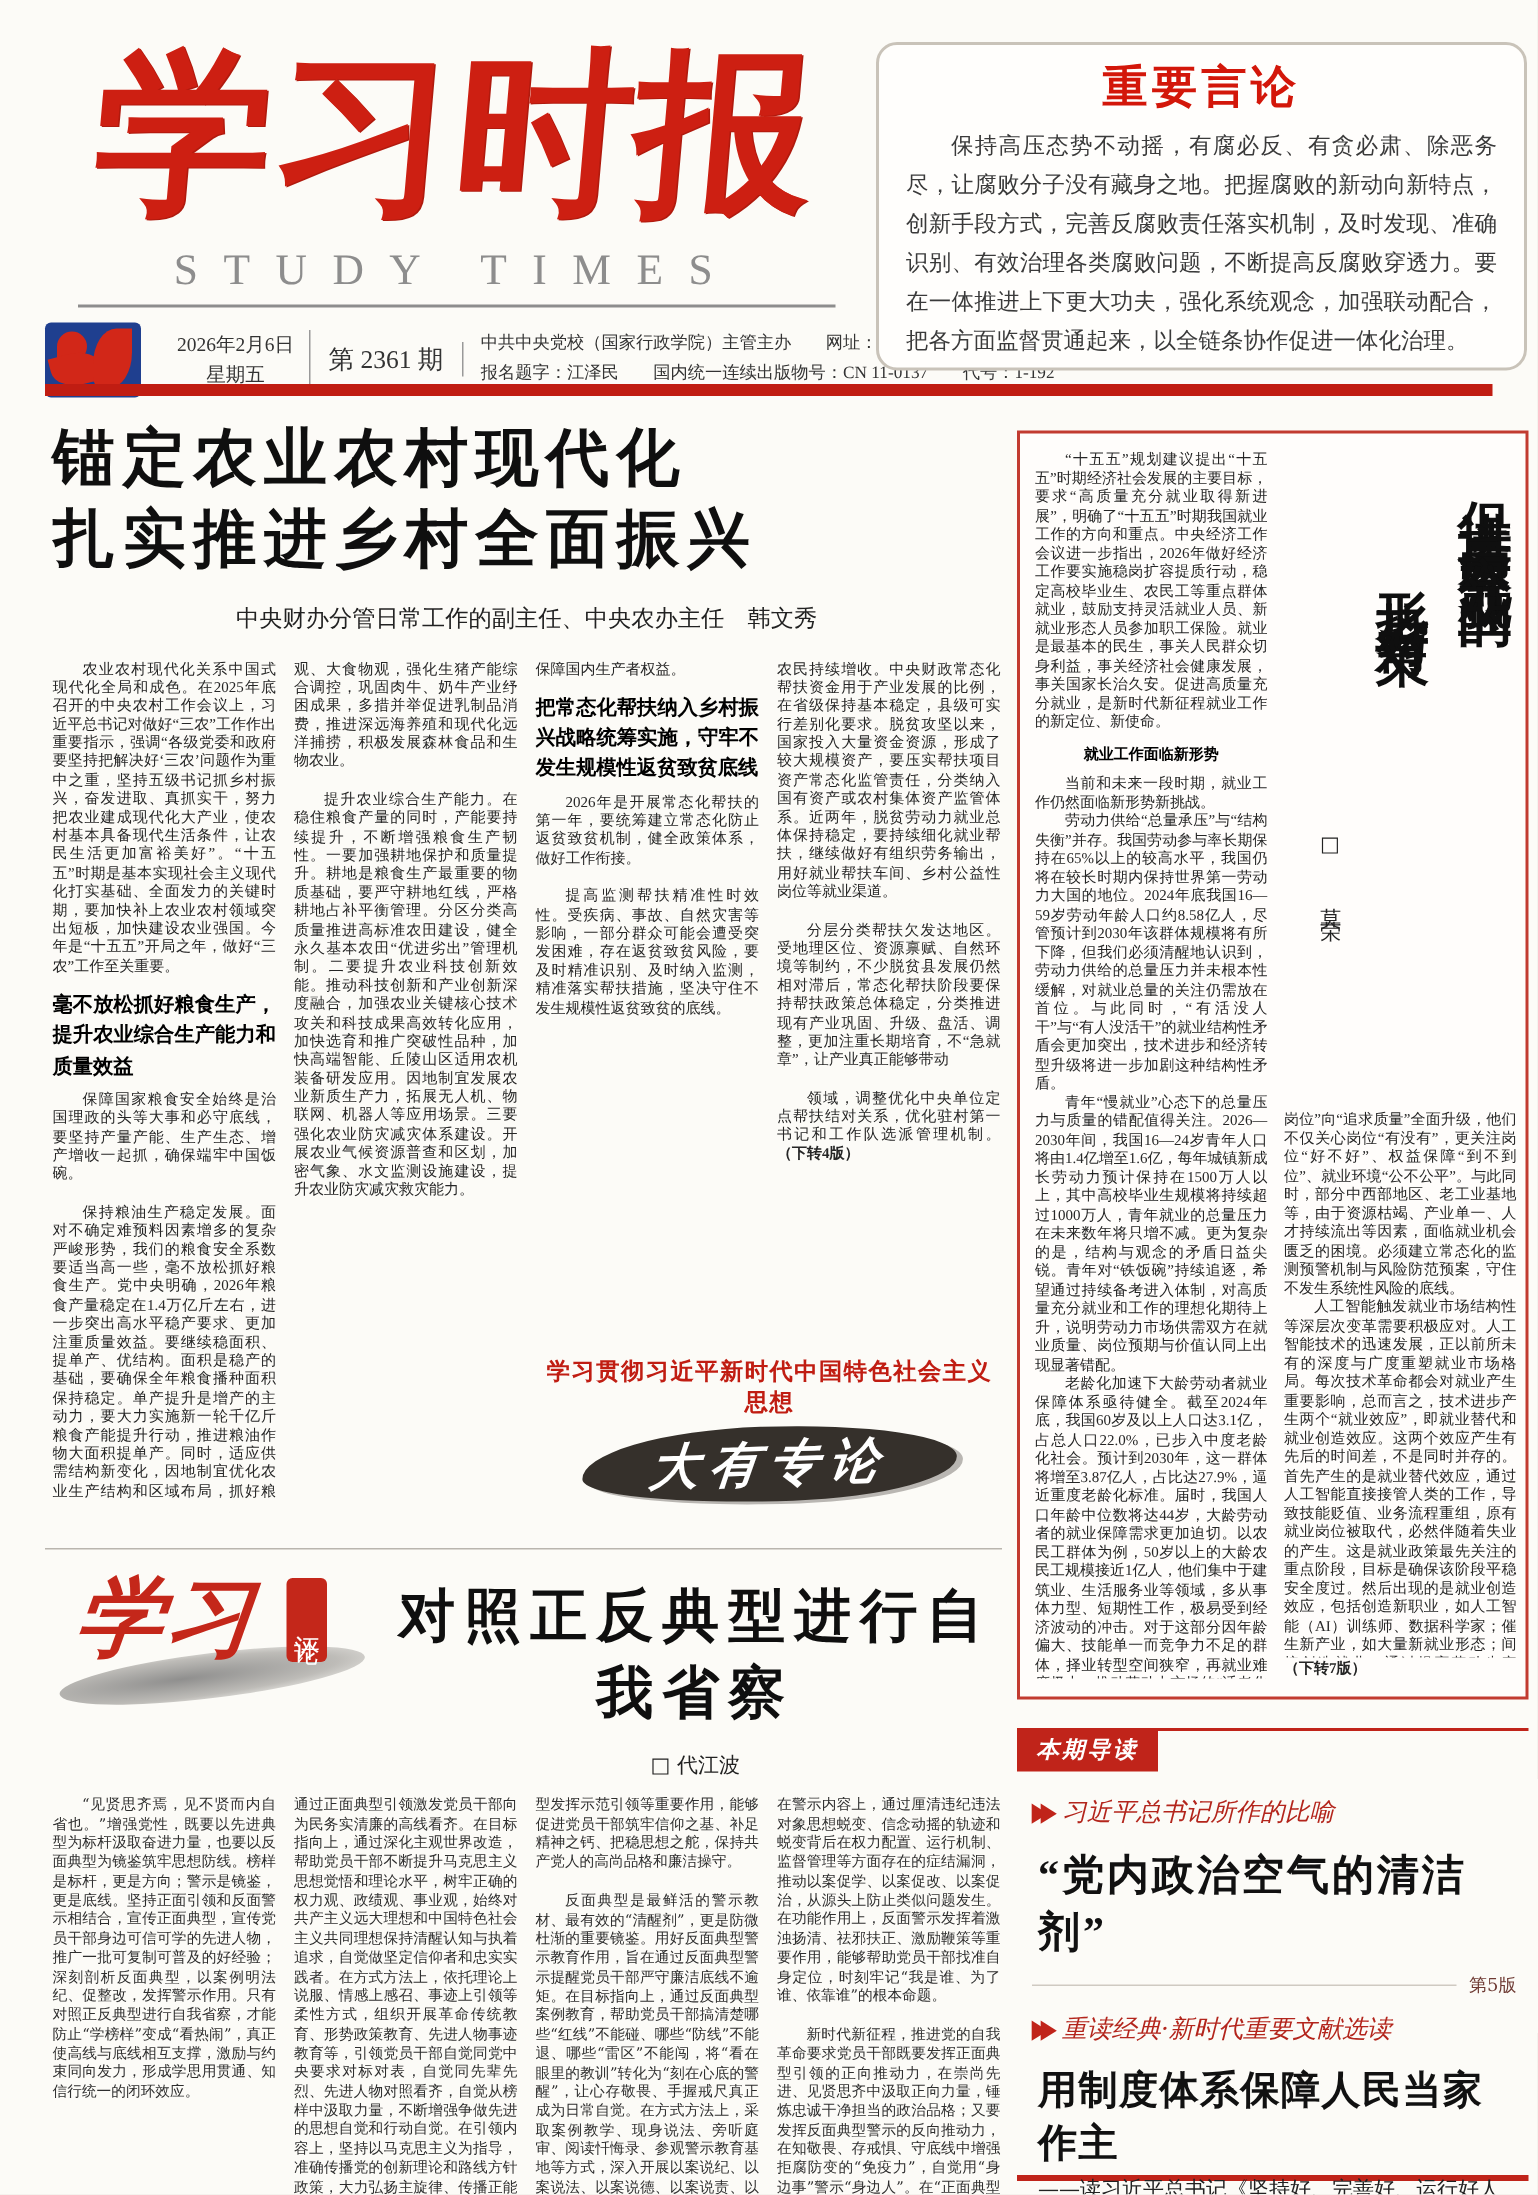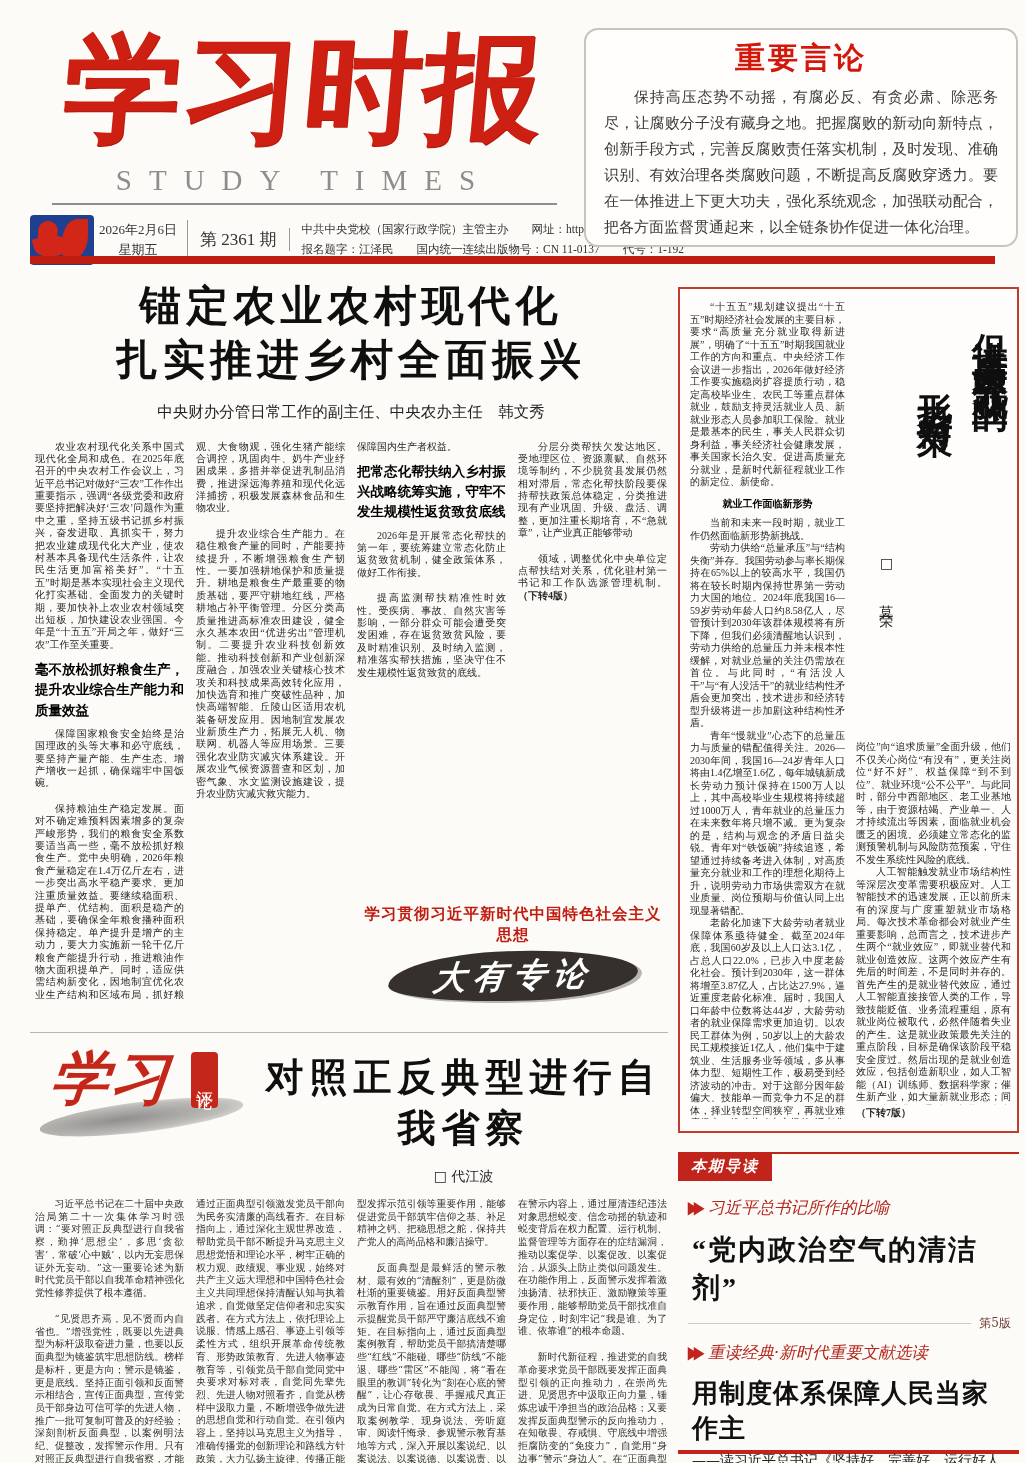--- a/index.html
+++ b/index.html
@@ -11,35 +11,35 @@
               line-height:1.25;text-align:center;transform:skewX(-5deg);letter-spacing:2px;
               text-shadow:1px 1px 0 #b01a0e;}
   .mast-sub{margin:2px auto 0;width:505px;text-align:center;color:#8d8d8d;font-size:29px;
             letter-spacing:17px;font-family:"Liberation Serif",serif;border-bottom:2px solid #8d8d8d;
             padding-bottom:6px;}
   .mast-info{display:flex;align-items:center;margin-top:7px;height:56px;}
   .paper-logo{width:64px;height:50px;background:#1f3f8f;border-radius:4px;position:relative;flex:0 0 auto;}
   .paper-logo .fig1{position:absolute;left:8px;top:6px;width:20px;height:20px;background:#d22718;border-radius:50% 50% 50% 0;}
   .paper-logo .fig2{position:absolute;left:4px;top:20px;width:34px;height:22px;background:#d22718;border-radius:0 60% 20% 60%;transform:rotate(-15deg);}
   .paper-logo .fig3{position:absolute;right:6px;top:4px;width:26px;height:40px;background:#d22718;border-radius:60% 0 60% 20%;}
-  .mast-date{margin-left:5px;text-align:center;font-size:13px;line-height:1.5;color:#333;flex:0 0 auto;
+  .mast-date{margin-left:24px;text-align:center;font-size:13px;line-height:1.5;color:#333;flex:0 0 auto;
              padding-right:10px;border-right:1px solid #999;}
   .mast-issue{padding:0 12px;font-size:17px;color:#333;border-right:1px solid #999;flex:0 0 auto;}
   .mast-pub{padding-left:12px;font-size:11.5px;line-height:1.7;color:#333;white-space:nowrap;}
   
   .remarks{position:absolute;left:584px;top:28px;width:434px;height:219px;box-sizing:border-box;
            border:2px solid #c9c3b9;border-radius:14px;background:#fffefc;padding:8px 18px;}
   .remarks-title{text-align:center;color:#d3170a;font-size:30px;font-weight:800;
                  font-family:"Liberation Sans",sans-serif;letter-spacing:3px;}
   .remarks-body{margin-top:5px;font-size:15px;line-height:1.74;color:#3a3a3a;text-align:justify;
                 text-indent:2em;font-family:"DejaVu Serif",serif;}
   .red-bar{position:absolute;left:30px;top:256px;width:965px;height:8px;background:#c01d12;}
   
   .lead{position:absolute;left:35px;top:280px;width:632px;}
-  .lead-h{text-align:center;font-size:42px;font-weight:700;letter-spacing:5px;line-height:1.28;color:#0f0f0f;}
+  .lead-h{font-size:42px;font-weight:700;letter-spacing:5px;line-height:1.28;color:#0f0f0f;}
   .lead-by{margin-top:14px;text-align:center;font-size:15.5px;color:#222;font-family:Liberation Sans, sans-serif;}
   .cols{margin-top:18px;position:relative;display:flex;gap:12px;height:558px;}
   .col{width:149px;flex:0 0 auto;overflow:hidden;font-size:10px;line-height:1.24;text-align:justify;color:#262626;}
   .col p{margin:0;text-indent:2em;}
   .col p + p{margin-top:13px;}
   .subhead{font-family:"Liberation Sans",sans-serif;font-weight:700;font-size:13.5px;line-height:1.5;
            margin:9px 0 7px;text-indent:0;color:#000;}
   .col-short{height:458px;align-self:flex-start;}
   .jump{font-weight:700;}
   
@@ -152,20 +152,21 @@
         <p style="text-indent:0">观、大食物观，强化生猪产能综合调控，巩固肉牛、奶牛产业纾困成果，多措并举促进乳制品消费，推进深远海养殖和现代化远洋捕捞，积极发展森林食品和生物农业。</p>
         <p>提升农业综合生产能力。在稳住粮食产量的同时，产能要持续提升，不断增强粮食生产韧性。一要加强耕地保护和质量提升。耕地是粮食生产最重要的物质基础，要严守耕地红线，严格耕地占补平衡管理。分区分类高质量推进高标准农田建设，健全永久基本农田“优进劣出”管理机制。二要提升农业科技创新效能。推动科技创新和产业创新深度融合，加强农业关键核心技术攻关和科技成果高效转化应用，加快选育和推广突破性品种，加快高端智能、丘陵山区适用农机装备研发应用。因地制宜发展农业新质生产力，拓展无人机、物联网、机器人等应用场景。三要强化农业防灾减灾体系建设。开展农业气候资源普查和区划，加密气象、水文监测设施建设，提升农业防灾减灾救灾能力。</p>
       </div>
       <div class="col col-short">
         <p style="text-indent:0">保障国内生产者权益。</p>
         <div class="subhead">把常态化帮扶纳入乡村振兴战略统筹实施，守牢不发生规模性返贫致贫底线</div>
         <p>2026年是开展常态化帮扶的第一年，要统筹建立常态化防止返贫致贫机制，健全政策体系，做好工作衔接。</p>
         <p>提高监测帮扶精准性时效性。受疾病、事故、自然灾害等影响，一部分群众可能会遭受突发困难，存在返贫致贫风险，要及时精准识别、及时纳入监测，精准落实帮扶措施，坚决守住不发生规模性返贫致贫的底线。</p>
       </div>
       <div class="col col-short">
+        <p style="text-indent:0">农民持续增收。中央财政常态化帮扶资金用于产业发展的比例，在省级保持基本稳定，县级可实行差别化要求。脱贫攻坚以来，国家投入大量资金资源，形成了较大规模资产，要压实帮扶项目资产常态化监管责任，分类纳入国有资产或农村集体资产监管体系。近两年，脱贫劳动力就业总体保持稳定，要持续细化就业帮扶，继续做好有组织劳务输出，用好就业帮扶车间、乡村公益性岗位等就业渠道。</p>
         <p>分层分类帮扶欠发达地区。受地理区位、资源禀赋、自然环境等制约，不少脱贫县发展仍然相对滞后，常态化帮扶阶段要保持帮扶政策总体稳定，分类推进现有产业巩固、升级、盘活、调整，更加注重长期培育，不“急就章”，让产业真正能够带动</p>
         <p><span>领域，调整优化中央单位定点帮扶结对关系，优化驻村第一书记和工作队选派管理机制。</span><span class="jump">（下转4版）</span></p>
       </div>
 
       <div class="banner">
         <div class="banner-l1">学习贯彻习近平新时代中国特色社会主义思想</div>
         <div class="banner-brush">
           <span class="banner-l2">大有专论</span>
         </div>
       </div>
@@ -181,21 +182,20 @@
         <div class="rev-logo-text">学习</div>
         <div class="rev-seal">评论</div>
       </div>
       <div class="rev-titlebox">
         <div class="rev-h">对照正反典型进行自我省察</div>
         <div class="rev-by">□ 代江波</div>
       </div>
     </div>
     <div class="rev-cols">
       <div class="col">
-        <p>习近平总书记在二十届中央政治局第二十一次集体学习时强调：“要对照正反典型进行自我省察，勤掸‘思想尘’，多思‘贪欲害’，常破‘心中贼’，以内无妄思保证外无妄动。”这一重要论述为新时代党员干部以自我革命精神强化党性修养提供了根本遵循。</p>
         <p>“见贤思齐焉，见不贤而内自省也。”增强党性，既要以先进典型为标杆汲取奋进力量，也要以反面典型为镜鉴筑牢思想防线。榜样是标杆，更是方向；警示是镜鉴，更是底线。坚持正面引领和反面警示相结合，宣传正面典型，宣传党员干部身边可信可学的先进人物，推广一批可复制可普及的好经验；深刻剖析反面典型，以案例明法纪、促整改，发挥警示作用。只有对照正反典型进行自我省察，才能防止“学榜样”变成“看热闹”，真正使高线与底线相互支撑，激励与约束同向发力，形成学思用贯通、知信行统一的闭环效应。</p>
 
       </div>
       <div class="col">
         <p style="text-indent:0">通过正面典型引领激发党员干部向为民务实清廉的高线看齐。在目标指向上，通过深化主观世界改造，帮助党员干部不断提升马克思主义思想觉悟和理论水平，树牢正确的权力观、政绩观、事业观，始终对共产主义远大理想和中国特色社会主义共同理想保持清醒认知与执着追求，自觉做坚定信仰者和忠实实践者。在方式方法上，依托理论上说服、情感上感召、事迹上引领等柔性方式，组织开展革命传统教育、形势政策教育、先进人物事迹教育等，引领党员干部自觉同党中央要求对标对表，自觉同先辈先烈、先进人物对照看齐，自觉从榜样中汲取力量，不断增强争做先进的思想自觉和行动自觉。在引领内容上，坚持以马克思主义为指导，准确传播党的创新理论和路线方针政策，大力弘扬主旋律、传播正能量。其中，首要任务就是坚持不懈用习近平新时代中国特色社会主义思想凝心铸魂，以理论上的清醒确保信念上的坚定、行动上的坚决。在功能作用上，正面典</p>
       </div>
       <div class="col">
         <p style="text-indent:0">型发挥示范引领等重要作用，能够促进党员干部筑牢信仰之基、补足精神之钙、把稳思想之舵，保持共产党人的高尚品格和廉洁操守。</p>
         <p>反面典型是最鲜活的警示教材、最有效的“清醒剂”，更是防微杜渐的重要镜鉴。用好反面典型警示教育作用，旨在通过反面典型警示提醒党员干部严守廉洁底线不逾矩。在目标指向上，通过反面典型案例教育，帮助党员干部搞清楚哪些“红线”不能碰、哪些“防线”不能退、哪些“雷区”不能闯，将“看在眼里的教训”转化为“刻在心底的警醒”，让心存敬畏、手握戒尺真正成为日常自觉。在方式方法上，采取案例教学、现身说法、旁听庭审、阅读忏悔录、参观警示教育基地等方式，深入开展以案说纪、以案说法、以案说德、以案说责、以案说防，引导党员干部在内心深处进行深刻反省，看清“围猎”陷阱本质，算清政治账、经济账、名誉账、家庭账、亲情账、自由账、健康账，清醒认识违纪违法的沉重代价，进而自架“高压线”。</p>
       </div>

